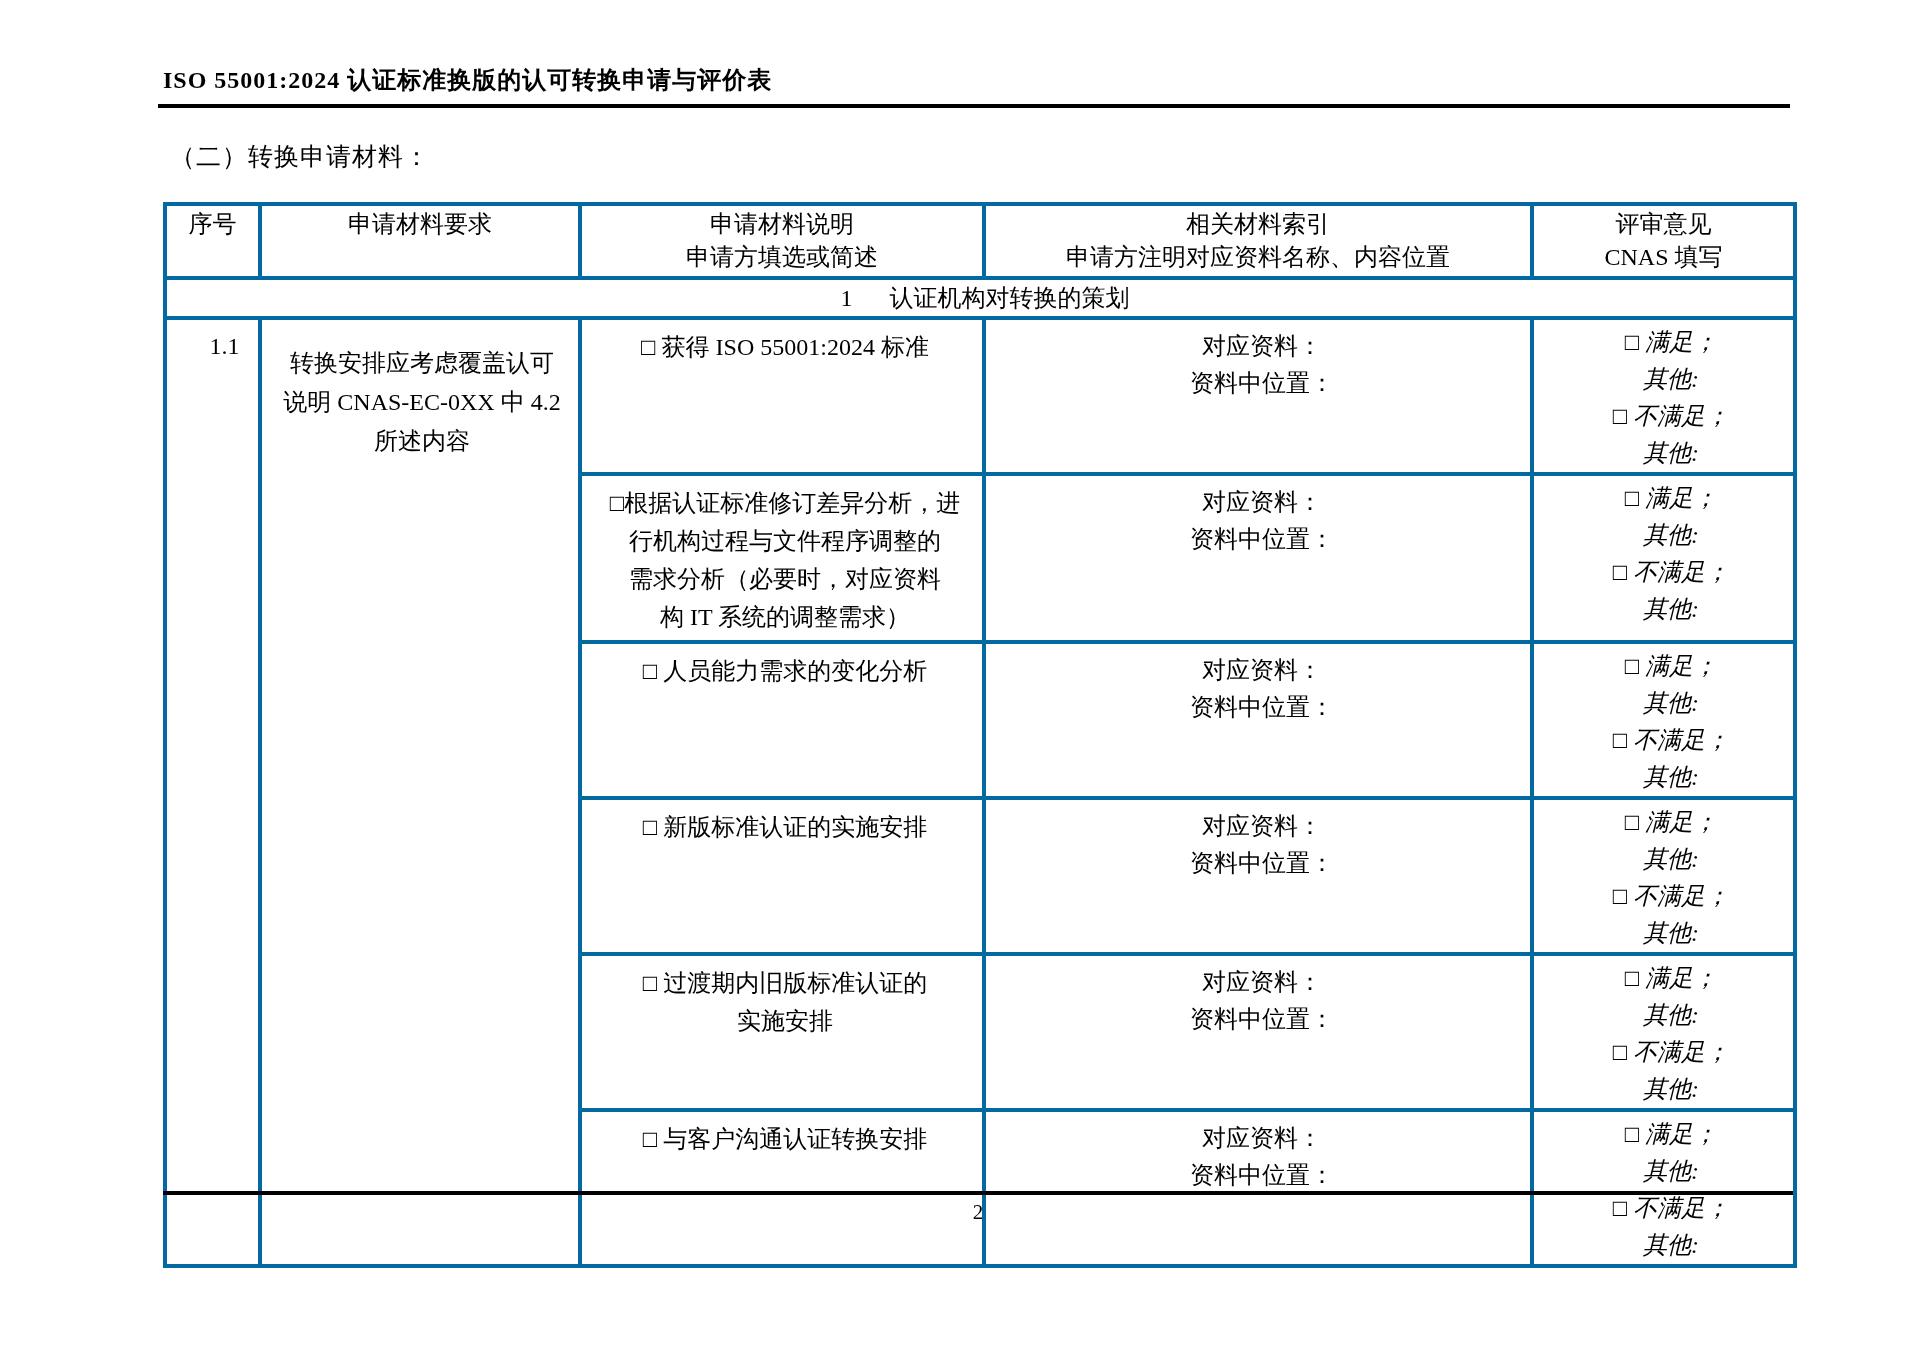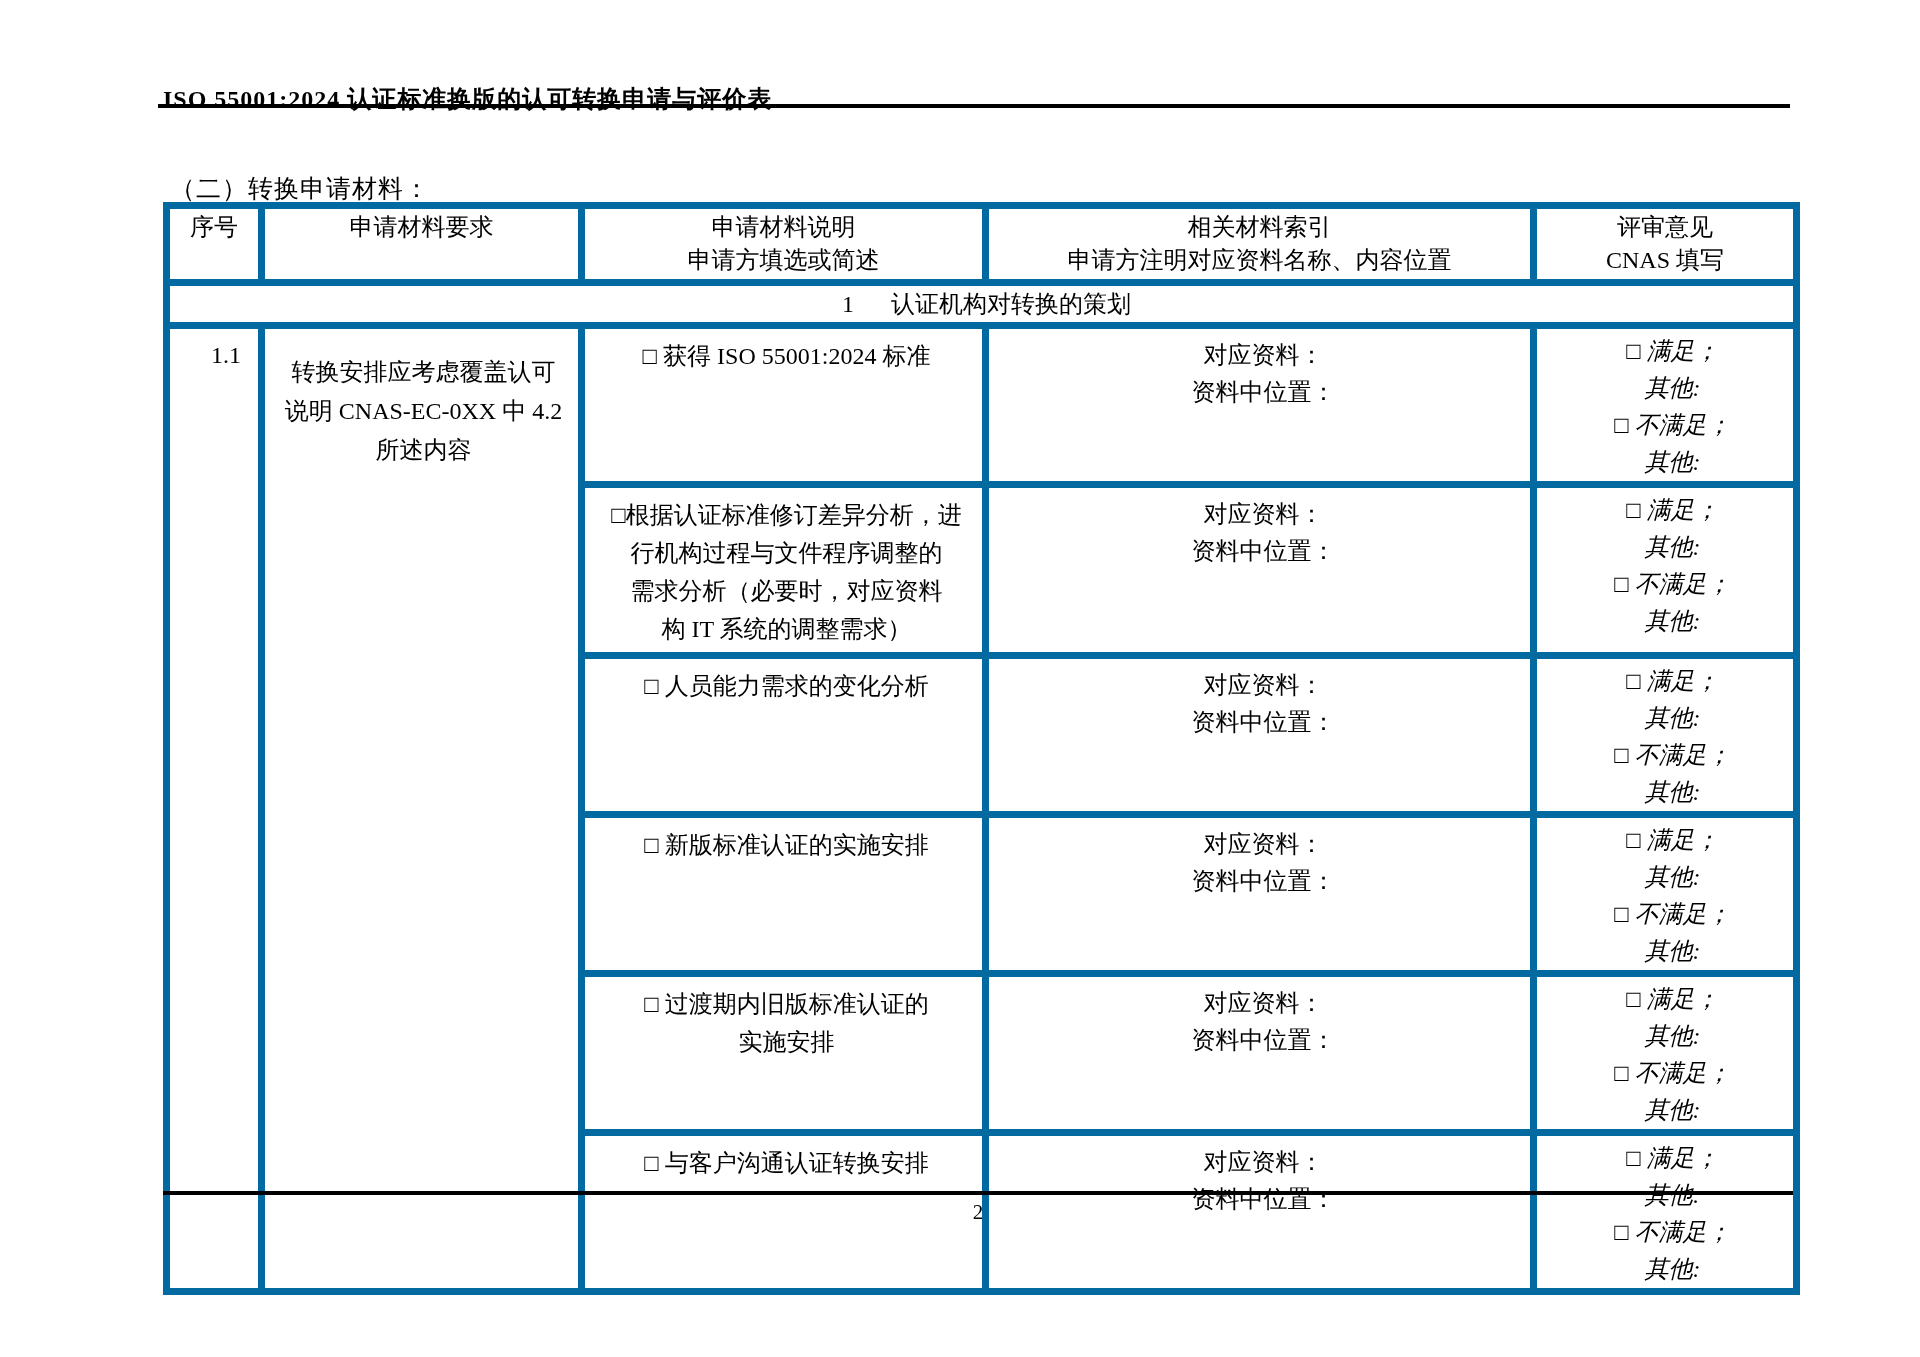--- a/index.html
+++ b/index.html
@@ -1,43 +1,43 @@
 <!DOCTYPE html>
 <html><head>
 <meta charset="utf-8">
 <style>
   html,body{margin:0;padding:0;background:#fff;}
   .page{
     position:relative;width:1920px;height:1357px;background:#ffffff;overflow:hidden;
     font-family:"Liberation Serif","DejaVu Serif",serif;color:#000;
   }
   .doc-title{
-    position:absolute;left:163px;top:83px;width:1500px;
+    position:absolute;left:163px;top:64px;width:1500px;
     font-size:24px;font-weight:bold;letter-spacing:1px;white-space:nowrap;
   }
   .title-rule{
     position:absolute;left:158px;top:104px;width:1632px;height:4px;background:#000;
   }
   .section-label{
-    position:absolute;left:170px;top:140px;font-size:25px;letter-spacing:1px;margin-top:32px;
+    position:absolute;left:170px;top:140px;font-size:25px;letter-spacing:1px;
   }
   .watermark{
     position:absolute;left:460px;top:320px;width:720px;height:612px;z-index:1;opacity:0.78;
     pointer-events:none;
   }
   .watermark text{
     font-family:"DejaVu Sans","Liberation Sans",sans-serif;font-weight:bold;
   }
   table.main{
     position:absolute;left:163px;top:202px;z-index:2;
     border-collapse:collapse;table-layout:fixed;width:1630px;
     font-size:24px;
   }
   table.main td,table.main th{
-    border:7px solid #0369a1;vertical-align:top;overflow:hidden;
+    border:4px solid #0369a1;vertical-align:top;overflow:hidden;
     background:transparent;font-weight:normal;text-align:center;
   }
   th.hdr{
     background:#d8d8d8;font-weight:bold;text-align:center;vertical-align:middle;
     white-space:pre-line;line-height:33px;padding:2px 0;
   }
   td.section-row{
     background:#ececec;vertical-align:middle;padding-left:10px;line-height:34px;
   }
   td.section-row .num{display:inline-block;min-width:14px;}

